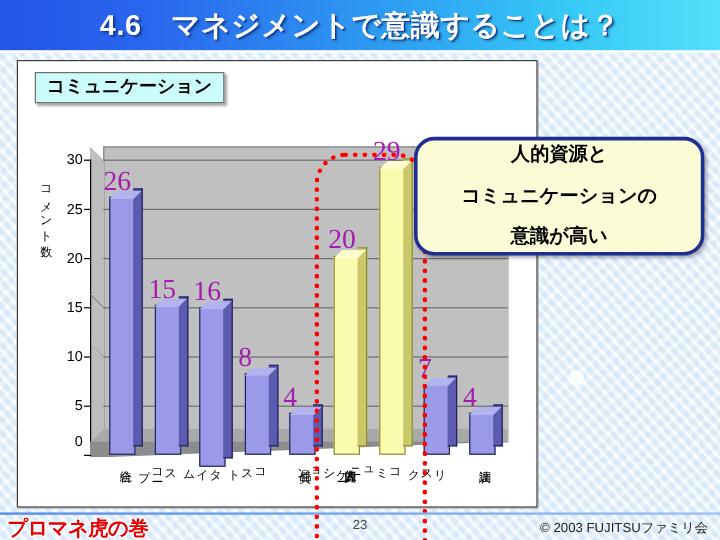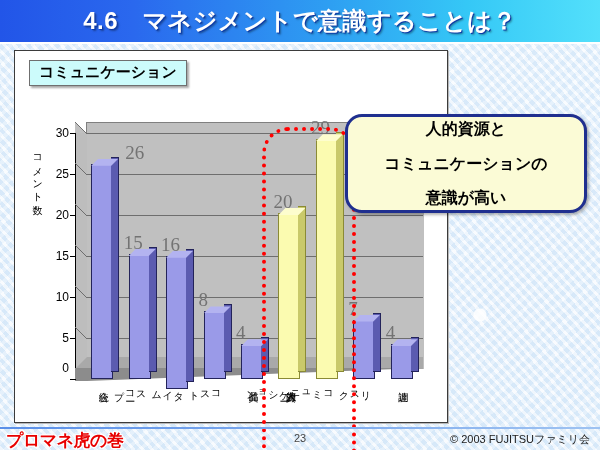--- a/index.html
+++ b/index.html
@@ -114,21 +114,21 @@
   }
   .bar.blue .bar-front{background:#9a9ae8;}
   .bar.blue .bar-side{background:#5b5bb0;}
   .bar.blue .bar-top{background:#b3b3f0;
      clip-path:polygon(0 100%,7px 0,27px 0,20px 100%);border:none;}
   .bar.yellow .bar-front{background:#fbfbb0;border-color:#8a8a35;}
   .bar.yellow .bar-side{background:#c9c96a;border-color:#8a8a35;}
   .bar.yellow .bar-top{background:#fdfdce;
      clip-path:polygon(0 100%,7px 0,27px 0,20px 100%);border:none;}
   .bar-value{
-    position:absolute;left:-5px;font-size:19px;color:#737373;white-space:nowrap;
+    position:absolute;left:-5px;font-size:23px;color:#a21caf;white-space:nowrap;
     font-family:"Liberation Serif","DejaVu Serif",serif;
   }
   .cat-label{
     position:absolute;top:262px;width:16px;font-size:10px;line-height:11px;color:#000;
     writing-mode:vertical-rl;text-orientation:upright;letter-spacing:0px;
   }
 
   
   #highlight{
     position:absolute;left:247px;top:76px;width:86px;height:345px;
@@ -216,21 +216,21 @@
           <div class="tick-label" style="top: 45px;">25</div>
           <div class="tick-mark" style="top: 52px; left: -5px;"></div>
           <div class="tick-label" style="top: 4px;">30</div>
           <div class="tick-mark" style="top: 11px; left: -5px;"></div>
         </div>
       <div id="bars-layer">
           <div class="bar blue" style="left: 16.2222px; bottom: 15px; width: 27px; height: 213.2px;">
             <div class="bar-front" style="height: 213.2px;"></div>
             <div class="bar-side" style="height: 213.2px;"></div>
             <div class="bar-top" style="bottom: 213.2px;"></div>
-            <div class="bar-value" style="bottom: 215.2px; margin-left: 39px;">26</div>
+            <div class="bar-value" style="bottom: 215.2px;">26</div>
           </div>
           <div class="bar blue" style="left: 53.6667px; bottom: 15px; width: 27px; height: 123px;">
             <div class="bar-front" style="height: 123px;"></div>
             <div class="bar-side" style="height: 123px;"></div>
             <div class="bar-top" style="bottom: 123px;"></div>
             <div class="bar-value" style="bottom: 125px;">15</div>
           </div>
           <div class="bar blue" style="left: 91.1111px; bottom: 5px; width: 27px; height: 131.2px;">
             <div class="bar-front" style="height: 131.2px;"></div>
             <div class="bar-side" style="height: 131.2px;"></div>

